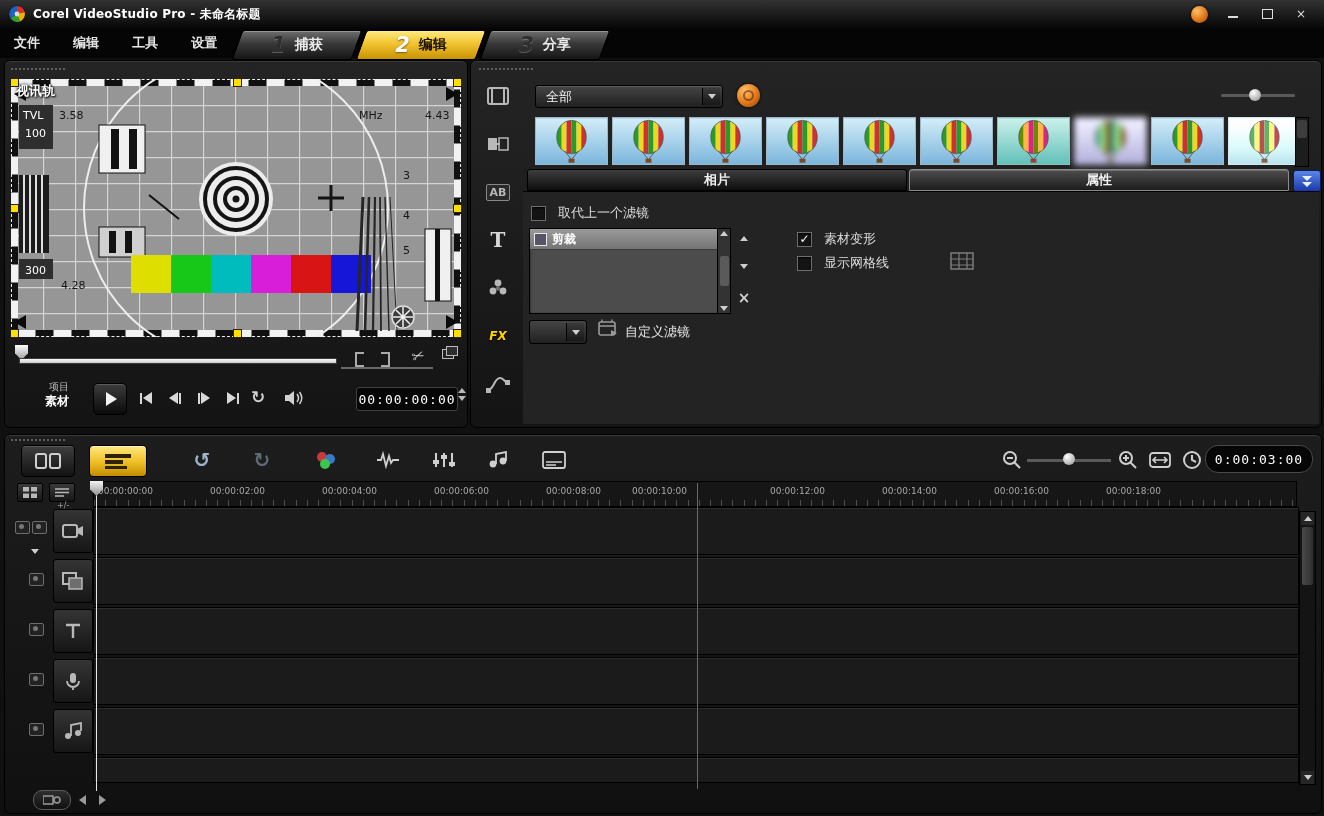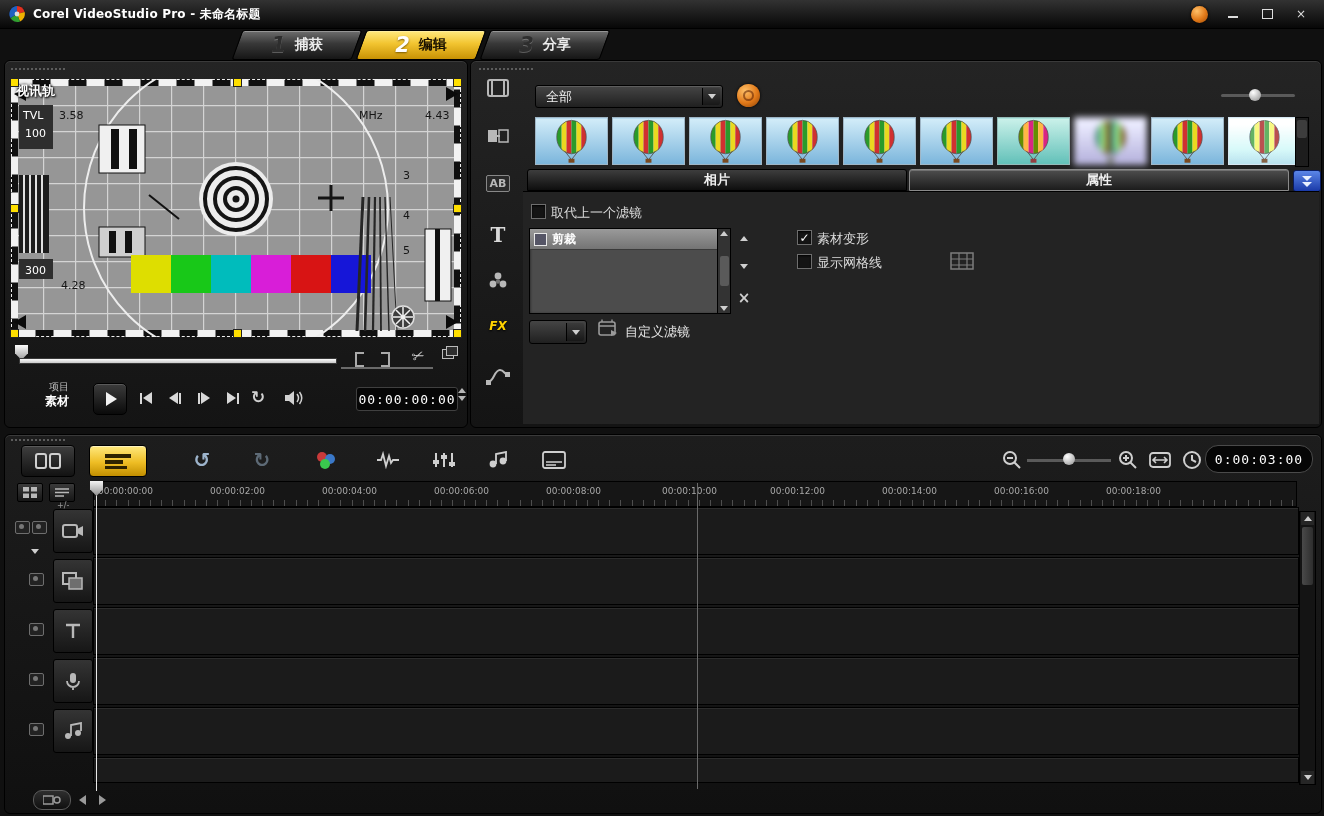--- a/index.html
+++ b/index.html
@@ -66,21 +66,21 @@
   .tri-sr{width:0;height:0;border-top:6px solid transparent;border-bottom:6px solid transparent;border-left:9px solid #d8d8d8;}
   .repeat-g{position:absolute;left:246px;top:8px;color:#d0d0d0;font-size:17px;font-weight:bold;}
   .timecode{position:absolute;left:351px;top:8px;width:100px;height:22px;background:#060606;border:1px solid #404040;border-radius:3px;display:flex;align-items:center;justify-content:center;color:#fff;font-family:"DejaVu Sans Mono","Liberation Mono",monospace;font-size:13px;letter-spacing:1px;}
   .spinners{position:absolute;left:453px;top:9px;display:flex;flex-direction:column;gap:3px;}
   .tri-up-s{width:0;height:0;border-left:4px solid transparent;border-right:4px solid transparent;border-bottom:5px solid #b8b8b8;}
   .tri-down-s{width:0;height:0;border-left:4px solid transparent;border-right:4px solid transparent;border-top:5px solid #b8b8b8;}
 
   
   .library-panel{left:470px;top:60px;width:850px;height:366px;}
   .rail{position:absolute;left:2px;top:18px;width:50px;}
-  .rail-item{width:44px;height:34px;margin:0 0 14px 3px;display:flex;align-items:flex-start;justify-content:center;color:#b8b8b8;}
+  .rail-item{width:44px;height:34px;margin:0 0 14px 3px;display:flex;align-items:center;justify-content:center;color:#b8b8b8;}
   .rail-ab{font-size:11px;font-weight:bold;border:1px solid #888;padding:1px 3px;border-radius:2px;background:#2a2a2a;}
   .rail-t{font-family:"DejaVu Serif","Liberation Serif",serif;font-size:20px;font-weight:bold;color:#d8d8d8;}
   .rail-fx{font-size:12px;font-weight:bold;font-style:italic;color:#ffd200;text-shadow:0 1px 2px #000;}
   .cat-dd{position:absolute;left:64px;top:24px;width:188px;height:23px;background:linear-gradient(#454545,#202020);border:1px solid #000;border-radius:3px;color:#f0f0f0;font-size:13px;display:flex;align-items:center;padding-left:10px;box-sizing:border-box;box-shadow:inset 0 1px 0 #5e5e5e;}
   .dd-arrow-box{position:absolute;right:2px;top:2px;bottom:2px;width:17px;background:linear-gradient(#3a3a3a,#181818);border-left:1px solid #000;display:flex;align-items:center;justify-content:center;border-radius:0 2px 2px 0;}
   .tri-down{width:0;height:0;border-left:4px solid transparent;border-right:4px solid transparent;border-top:5px solid #cfcfcf;}
   .tri-up{width:0;height:0;border-left:4px solid transparent;border-right:4px solid transparent;border-bottom:5px solid #cfcfcf;}
   .gear-ball{position:absolute;left:266px;top:23px;width:23px;height:23px;border-radius:50%;background:radial-gradient(circle at 35% 30%,#ffc068,#e07818 55%,#8a4208);box-shadow:0 0 3px #000;}
   .gear-ball:after{content:"";position:absolute;inset:6px;border-radius:50%;border:2px solid rgba(90,30,0,.55);}
   .lib-slider{position:absolute;left:750px;top:24px;width:74px;height:20px;}
@@ -93,21 +93,21 @@
   .t8{filter:blur(3px) hue-rotate(45deg) saturate(.55) brightness(1.05);}
   .t10{filter:brightness(1.28) saturate(.55);}
   .thumb-scroll{position:absolute;left:824px;top:56px;width:12px;height:48px;background:#1d1d1d;border:1px solid #000;}
   .thumb-scroll .th{position:absolute;left:1px;right:1px;top:2px;height:18px;background:#3d3d3d;border-radius:2px;}
   .lib-tabs{position:absolute;left:56px;top:108px;width:762px;height:22px;display:flex;gap:2px;}
   .lib-tab{flex:1;background:linear-gradient(#3d3d3d,#0e0e0e);border:1px solid #000;border-radius:3px 3px 0 0;color:#f0f0f0;font-size:13px;font-weight:bold;display:flex;align-items:center;justify-content:center;}
   .lib-tab.active{background:linear-gradient(#4e4e4e,#1c1c1c);border-color:#8a8a8a;box-shadow:inset 0 1px 0 #707070;}
   .expand-btn{position:absolute;left:822px;top:109px;width:26px;height:20px;background:linear-gradient(#5b86e8,#1a3aa8);border:1px solid #0a1c60;border-radius:3px;display:flex;flex-direction:column;align-items:center;justify-content:center;gap:1px;}
   .chev{width:0;height:0;border-left:5px solid transparent;border-right:5px solid transparent;border-top:5px solid #e8f0ff;}
   .attr-area{position:absolute;left:52px;top:130px;right:2px;bottom:3px;background:#232323;border-top:1px solid #000;}
-  .cb-row{position:absolute;display:flex;align-items:flex-start;gap:5px;color:#dcdcdc;font-size:13px;}
+  .cb-row{position:absolute;display:flex;align-items:center;gap:12px;color:#dcdcdc;font-size:13px;}
   .cb{width:13px;height:13px;background:#141414;border:1px solid #6e6e6e;box-shadow:inset 0 1px 2px #000;display:flex;align-items:center;justify-content:center;color:#fff;font-size:12px;font-weight:bold;line-height:1;}
   .filter-list{position:absolute;left:6px;top:36px;width:200px;height:84px;background:#4c4c4c;border:1px solid #000;box-shadow:inset 0 1px 3px #1a1a1a;}
   .filter-item{height:20px;background:linear-gradient(#9a9a9a,#747474);display:flex;align-items:center;gap:5px;padding-left:4px;color:#fff;font-size:12px;font-weight:bold;border-bottom:1px solid #3a3a3a;}
   .fi-icon{width:11px;height:11px;border:1px solid #e8e8e8;background:#556;display:inline-block;}
   .fl-scroll{position:absolute;right:0;top:0;bottom:0;width:13px;background:#333;border-left:1px solid #000;display:flex;flex-direction:column;align-items:center;justify-content:space-between;padding:2px 0;box-sizing:border-box;}
   .fl-thumb{width:9px;height:30px;background:#5a5a5a;border-radius:2px;}
   .reorder{position:absolute;width:18px;height:16px;display:flex;align-items:center;justify-content:center;}
   .filter-x{position:absolute;left:212px;top:98px;width:18px;height:16px;color:#cfcfcf;font-size:15px;font-weight:bold;display:flex;align-items:center;justify-content:center;}
   .grid-btn{position:absolute;left:424px;top:58px;width:30px;height:22px;display:flex;align-items:center;justify-content:center;opacity:.75;}
   .preset-dd{position:absolute;left:6px;top:128px;width:56px;height:22px;background:linear-gradient(#454545,#202020);border:1px solid #000;border-radius:3px;}
@@ -211,20 +211,26 @@
       <div class="wc">
           <div class="minus"></div>
         </div>
       <div class="wc">
           <div class="boxx"></div>
         </div>
       <div class="wc">×</div>
     </div>
   </div>
 
+  <div class="menubar">
+    <span class="menu-item">文件</span>
+    <span class="menu-item">编辑</span>
+    <span class="menu-item">工具</span>
+    <span class="menu-item">设置</span>
+  </div>
 
   <div class="steps">
     <div class="step">
       <div class="step-inner">
           <span class="step-num">1</span>
           <span class="step-label">捕获</span>
         </div>
     </div>
     <div class="step active">
       <div class="step-inner">
@@ -662,21 +668,21 @@
     </div>
     <span class="pm-label">+/-</span>
 
     <div class="ruler">
       <div class="ruler-ticks"></div>
       <span class="ruler-label" style="left:4px;">00:00:00:00</span>
       <span class="ruler-label" style="left:116px;">00:00:02:00</span>
       <span class="ruler-label" style="left:228px;">00:00:04:00</span>
       <span class="ruler-label" style="left:340px;">00:00:06:00</span>
       <span class="ruler-label" style="left:452px;">00:00:08:00</span>
-      <span class="ruler-label" style="left:568px;">00:00:10:00</span>
+      <span class="ruler-label" style="left:538px;">00:00:10:00</span>
       <span class="ruler-label" style="left:676px;">00:00:12:00</span>
       <span class="ruler-label" style="left:788px;">00:00:14:00</span>
       <span class="ruler-label" style="left:900px;">00:00:16:00</span>
       <span class="ruler-label" style="left:1012px;">00:00:18:00</span>
     </div>
     <div class="playhead"></div>
     <div class="playhead-line"></div>
     <div class="marker-line"></div>
 
     <div class="track-row" style="top:72px;"></div>

